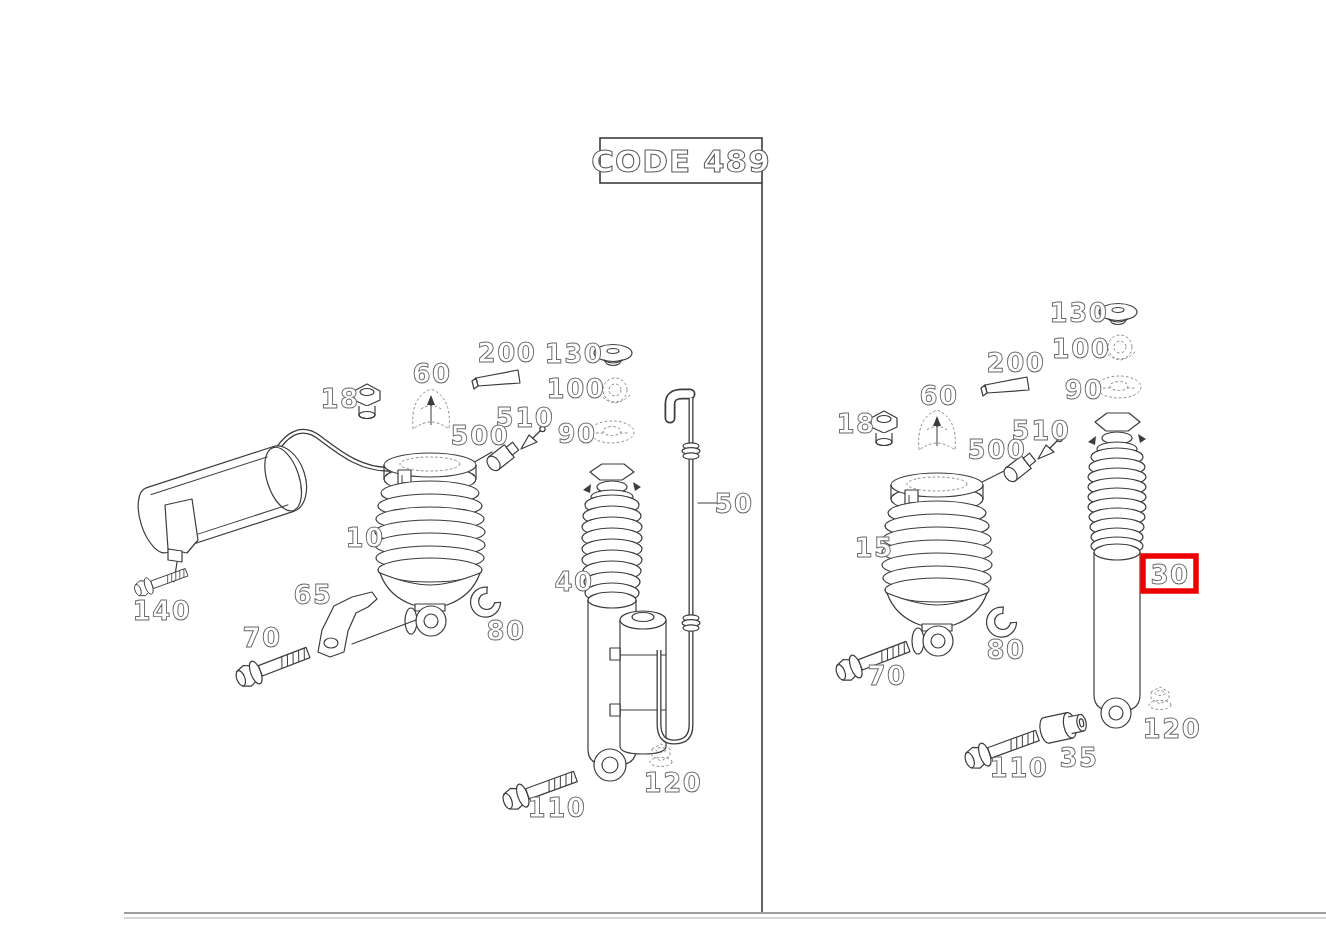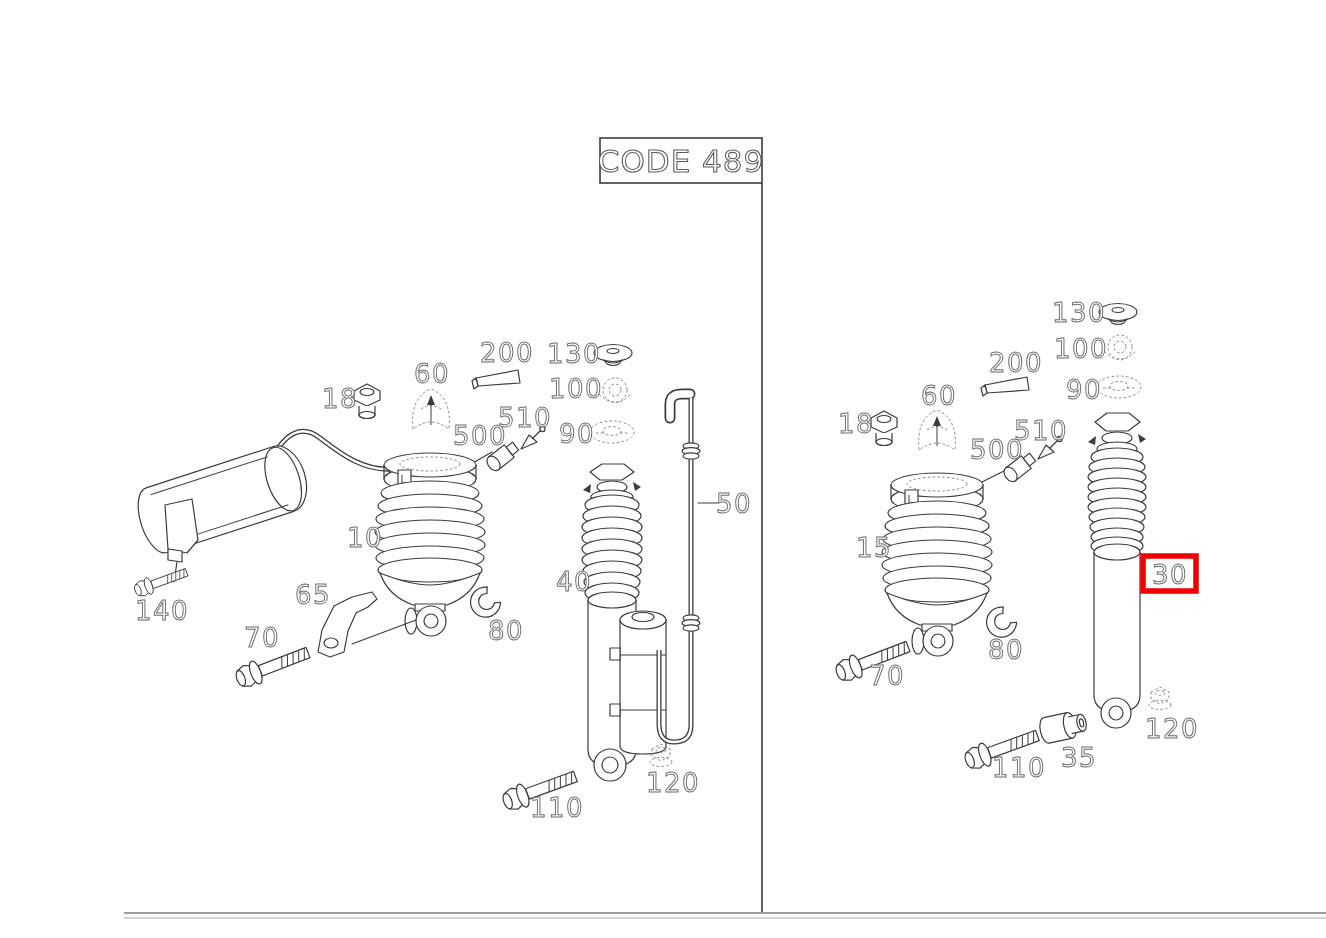--- a/index.html
+++ b/index.html
@@ -1,16 +1,16 @@
 <!DOCTYPE html>
 <html><head>
 <meta charset="utf-8">
 <style>
   html,body{margin:0;padding:0;background:#ffffff;width:1326px;height:938px;overflow:hidden;}
-  #stage{position:relative;width:1142px;height:938px;background:#fff;}
+  #stage{position:relative;width:1142px;height:938px;background:#fff;font-weight:bold;}
   svg{display:block;}
   
   .ln{stroke:#3c3c3c;stroke-width:1.2;fill:none;stroke-linejoin:round;stroke-linecap:round;}
   .wh{stroke:#3c3c3c;stroke-width:1.2;fill:#ffffff;stroke-linejoin:round;}
   .th{stroke:#3c3c3c;stroke-width:1;fill:none;}
   .ds{stroke:#8b8b8b;stroke-width:1;fill:none;stroke-dasharray:2.6 2.2;}
   .fl{fill:#3c3c3c;stroke:none;}
   .tube-o{stroke:#3c3c3c;stroke-width:5;fill:none;}
   .tube-i{stroke:#ffffff;stroke-width:2.4;fill:none;}
   .elbow-o{stroke:#3c3c3c;stroke-width:11;fill:none;stroke-linecap:round;}

